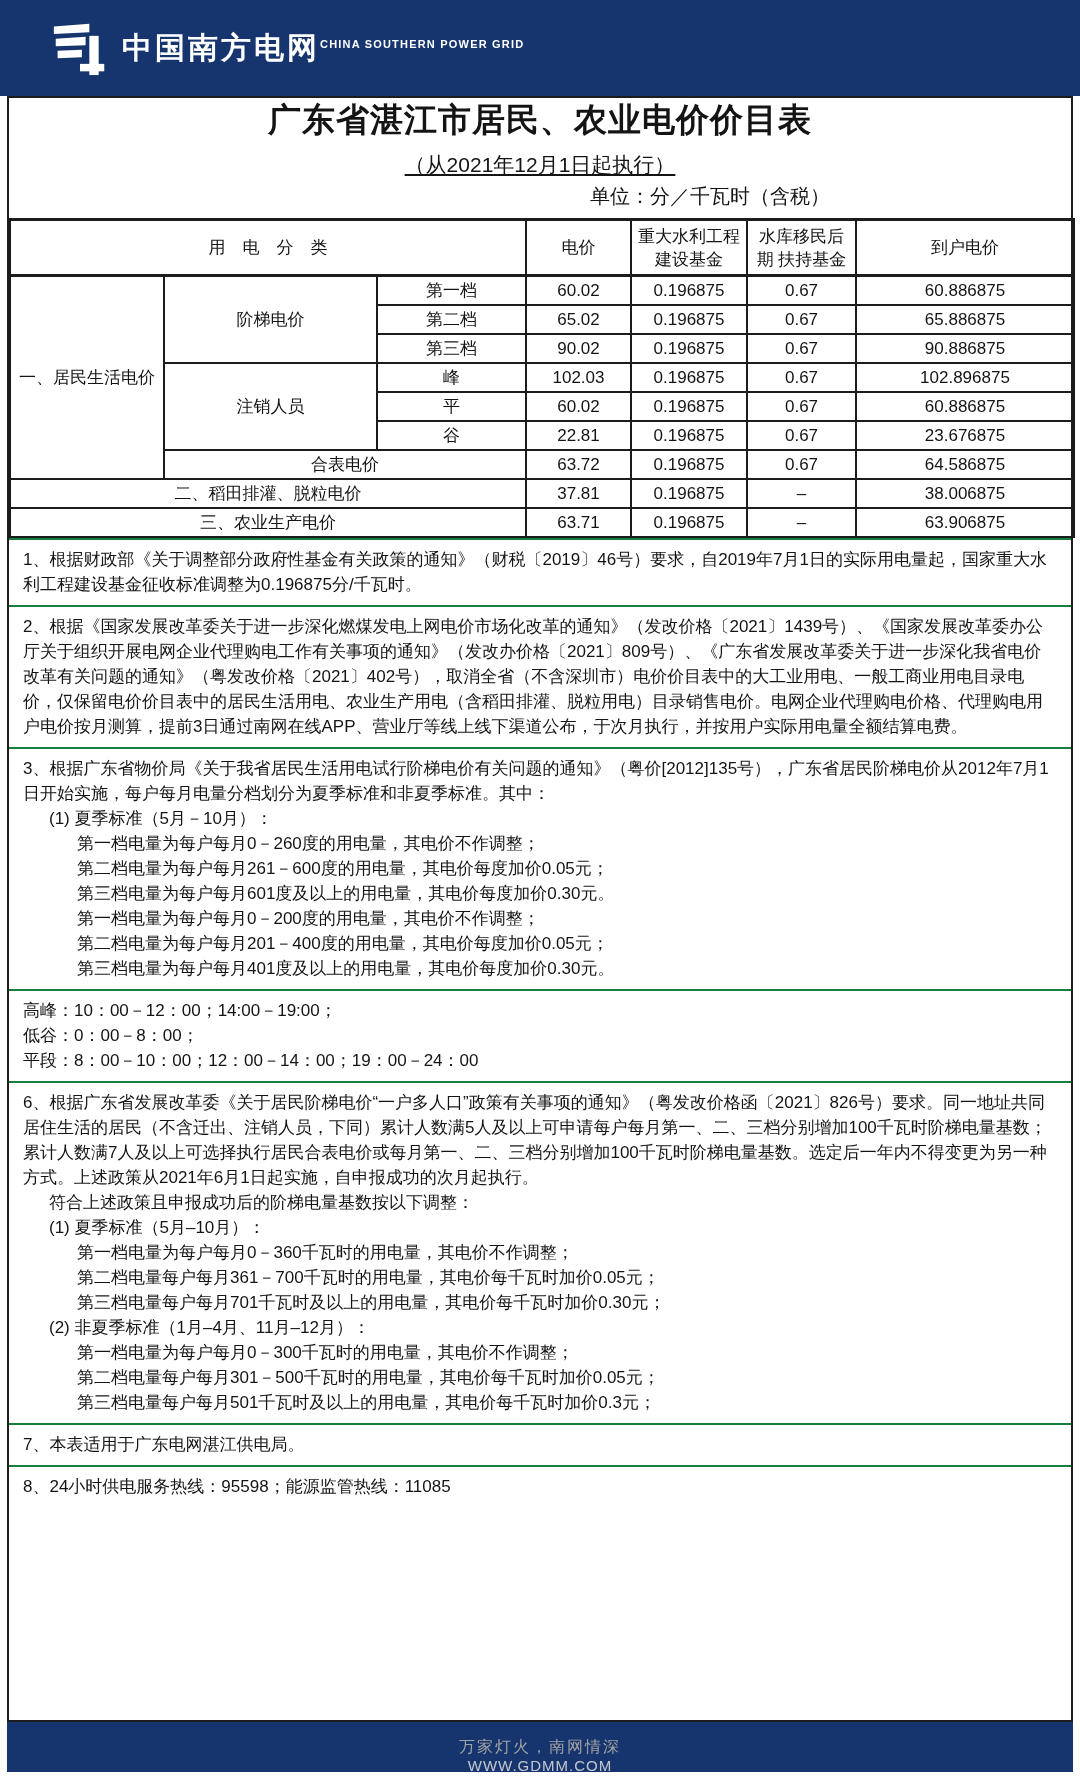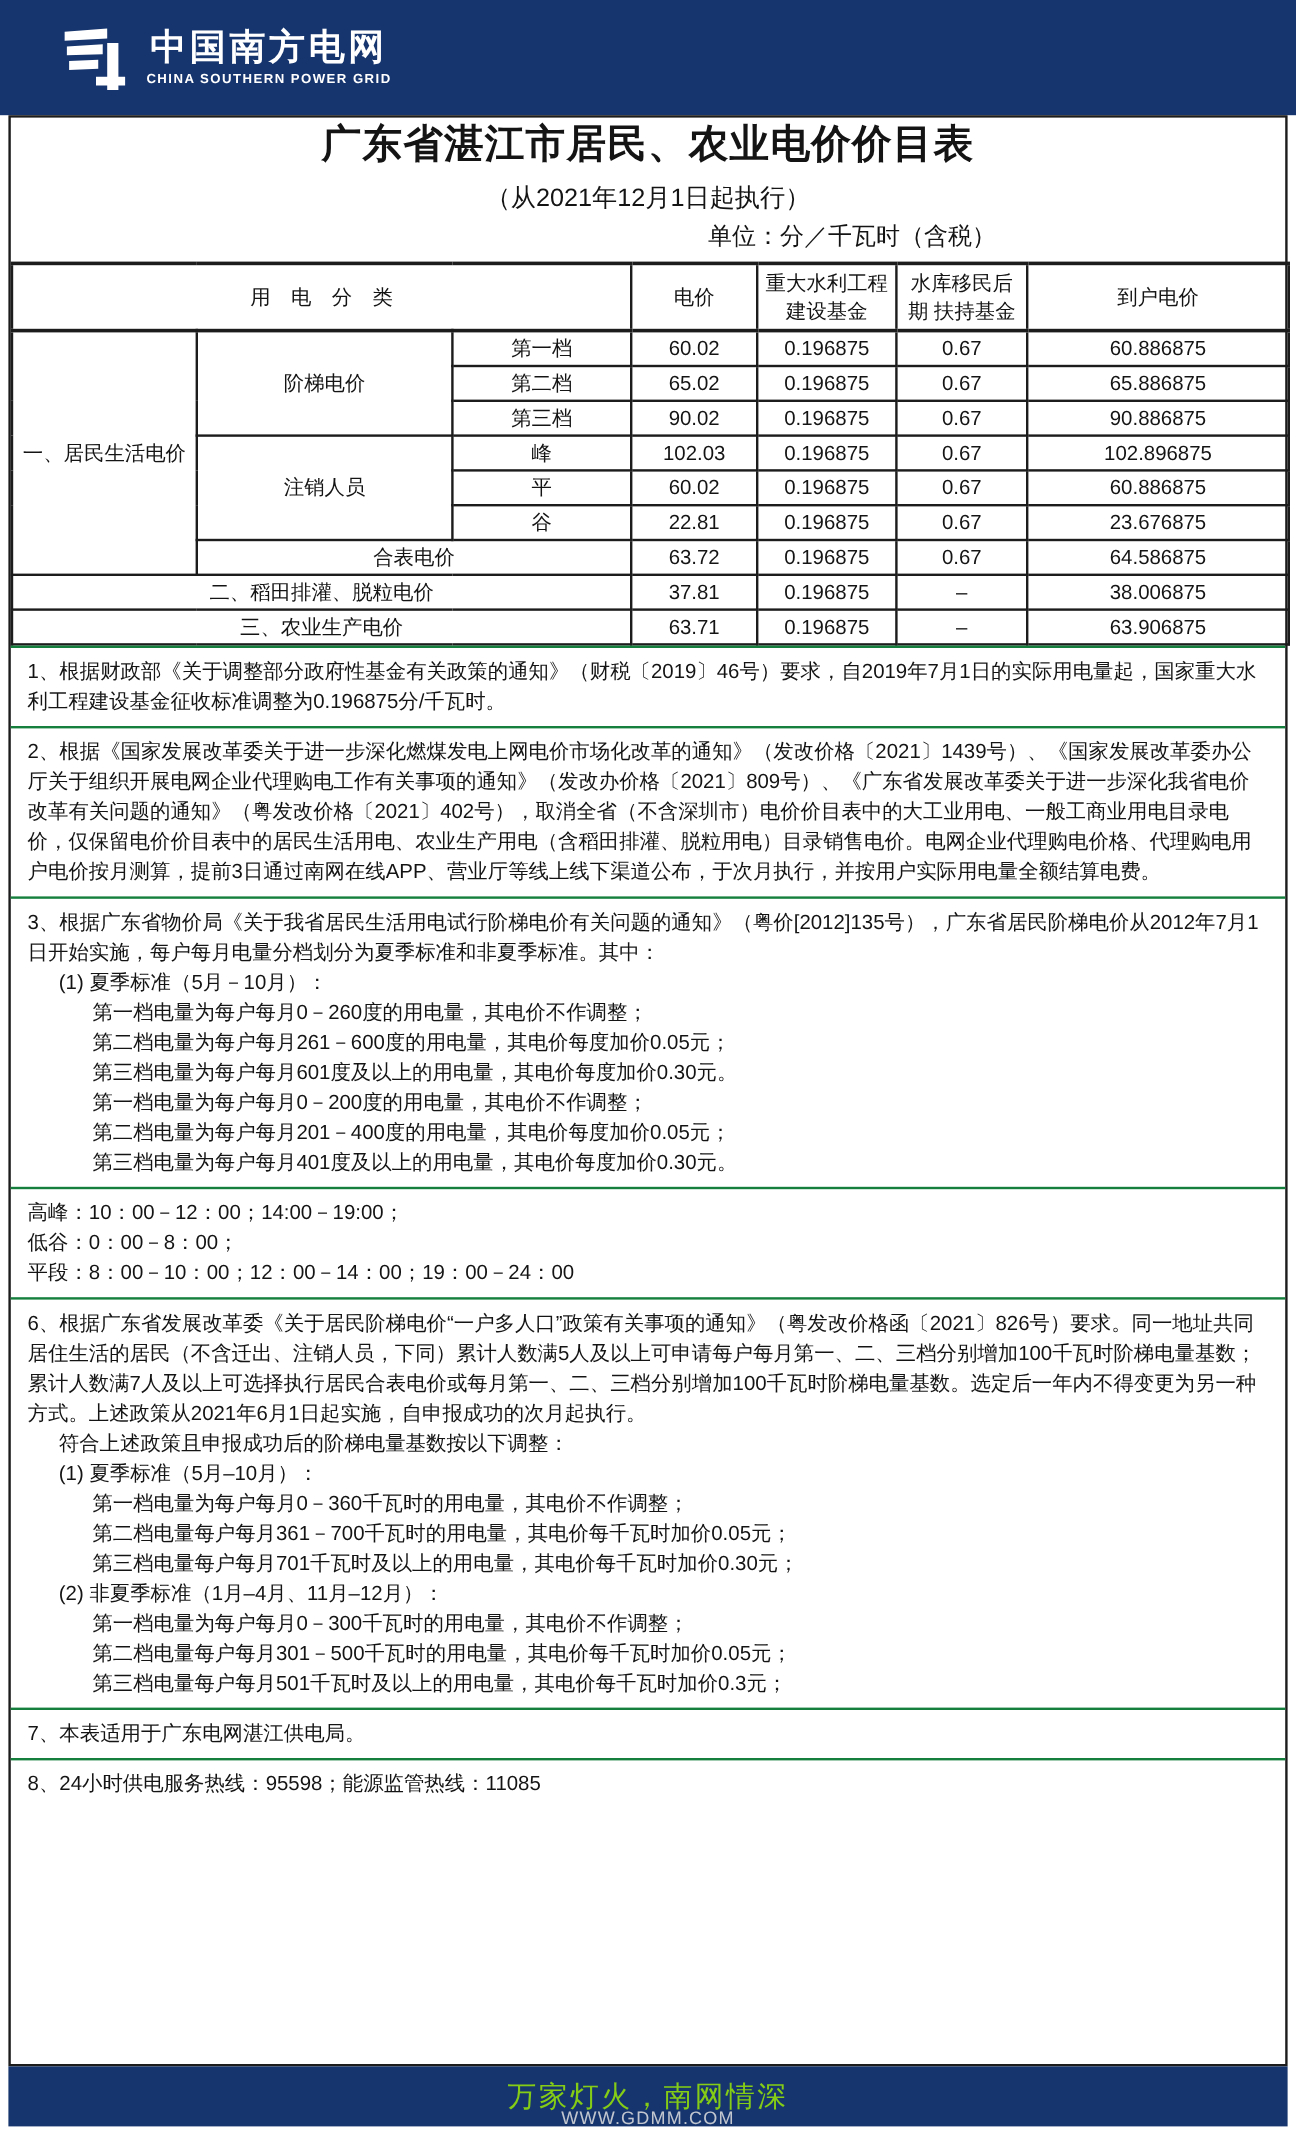--- a/index.html
+++ b/index.html
@@ -8,48 +8,48 @@
     font-family:"Liberation Sans","DejaVu Sans",sans-serif;
     display:flex;flex-direction:column;position:relative;
   }
   
   .header-band{
     height:96px;flex:0 0 96px;background:#16356e;
     display:flex;align-items:center;padding-left:52px;box-sizing:border-box;
   }
   .logo-wrap{display:flex;align-items:center;gap:14px;}
   .logo-icon{width:56px;height:58px;}
-  .brand-text-block{display:flex;flex-direction:column;line-height:1;text-align:center;}
+  .brand-text-block{display:flex;line-height:1;text-align:center;}
   .brand-cn{color:#fff;font-size:30px;font-weight:bold;letter-spacing:3px;}
   .brand-en{color:#fff;font-size:11px;font-weight:bold;letter-spacing:1.2px;margin-top:6px;}
   
   .content{
     flex:1 1 auto;margin:0 7px;border:2px solid #1c1c1c;box-sizing:border-box;
     display:flex;flex-direction:column;background:#fff;
   }
   .title-block{text-align:center;}
   .page-title{font-size:33px;font-weight:bold;letter-spacing:1px;margin:0 0 8px 0;}
-  .effective{font-size:21px;margin:0 0 4px 0;}
+  .effective{font-size:21px;margin:0 0 4px 0;text-decoration:underline;}
   .unit-line{font-size:20px;margin:0 0 8px 0;width:fit-content;margin-left:auto;margin-right:auto;transform:translateX(170px);}
   
   table.price-table{width:100%;border-collapse:collapse;table-layout:fixed;font-size:17px;}
   table.price-table td{border:2px solid #1c1c1c;padding:2px 4px;text-align:center;height:28px;box-sizing:border-box;}
   table.price-table tr.head td{height:56px;border-bottom:3px solid #1c1c1c;border-top:3px solid #1c1c1c;}
   td.cat,td.sub,td.lbl{text-align:left;padding-left:10px;}
   
   .note{border-top:2px solid #15803d;padding:7px 14px 8px 14px;font-size:17px;line-height:25px;}
   .note p{margin:0;}
   .ind1{padding-left:26px;}
   .ind2{padding-left:54px;}
   
   .footer-band{
     flex:0 0 50px;height:50px;margin:0 7px 4px 7px;background:#16356e;
     display:flex;align-items:center;justify-content:center;
   }
-  .slogan{color:#84cc16;font-size:24px;letter-spacing:2px;}
+  .slogan{color:#a3a3a3;font-size:16px;letter-spacing:2px;}
   .watermark{
     position:absolute;left:0;right:0;bottom:2px;text-align:center;
     color:rgba(225,225,225,0.85);font-size:15px;letter-spacing:1px;pointer-events:none;
   }
 </style>
 </head>
 <body>
 
 <div class="header-band">
   <div class="logo-wrap">

